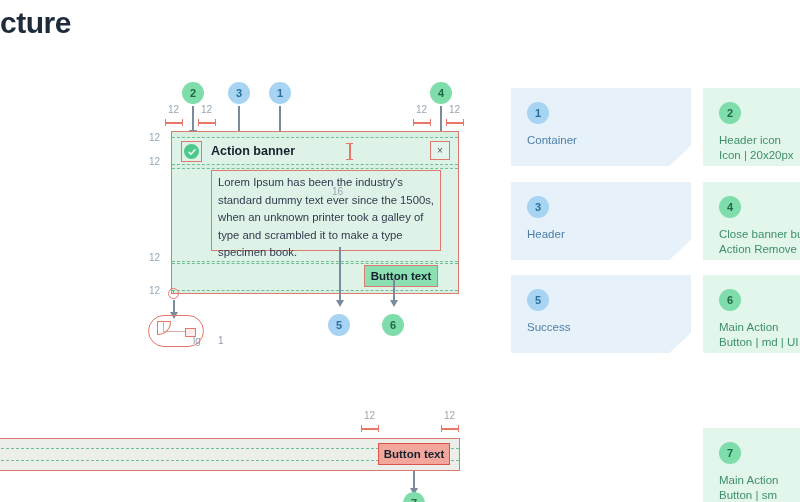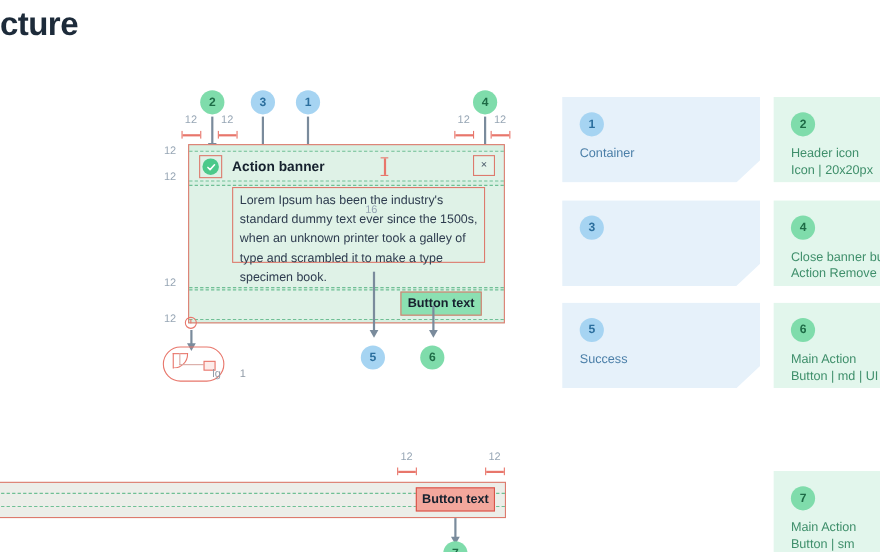--- a/index.html
+++ b/index.html
@@ -72,21 +72,21 @@
     position:absolute;left:39px;top:12px;font-size:12.5px;font-weight:bold;color:#16212e;white-space:nowrap;
   }
   .size16{position:absolute;left:160px;top:13px;font-size:10px;color:#97a6b5;margin-top:41px;}
   .close-box{
     position:absolute;right:8px;top:9px;width:20px;height:19px;
     border:1.4px solid #dd7a6d;box-sizing:border-box;background:#e4f4ea;
     display:flex;align-items:center;justify-content:center;
     font-size:10px;color:#4a5a6a;
   }
   .content-box{
-    position:absolute;left:39px;top:38px;width:230px;height:69px;
+    position:absolute;left:39px;top:38px;width:230px;height:81px;
     border:1.4px solid #dd7a6d;box-sizing:border-box;
     padding:3px 6px;font-size:11.3px;line-height:17.5px;color:#2d3b4e;
   }
   .cta{
     position:absolute;left:192px;top:133px;width:74px;height:22px;
     background:#8be0b2;border:1.4px solid #dd7a6d;box-sizing:border-box;
     display:flex;align-items:center;justify-content:center;
     font-size:11.5px;font-weight:bold;color:#16212e;white-space:nowrap;
   }
 
@@ -255,20 +255,21 @@
     <div class="lines">Container</div>
   </div>
   <div class="card green" style="left:703px;top:88px;">
     <div class="badge">2</div>
     <div class="lines">Header icon</div>
     <div class="lines">Icon | 20x20px</div>
   </div>
 
   <div class="card blue" style="left:511px;top:182px;">
     <div class="badge">3</div>
+    <div class="lines">Header</div>
   </div>
   <div class="card green" style="left:703px;top:182px;">
     <div class="badge">4</div>
     <div class="lines">Close banner bu</div>
     <div class="lines">Action Remove |</div>
   </div>
 
   <div class="card blue" style="left:511px;top:275px;">
     <div class="badge">5</div>
     <div class="lines">Success</div>

